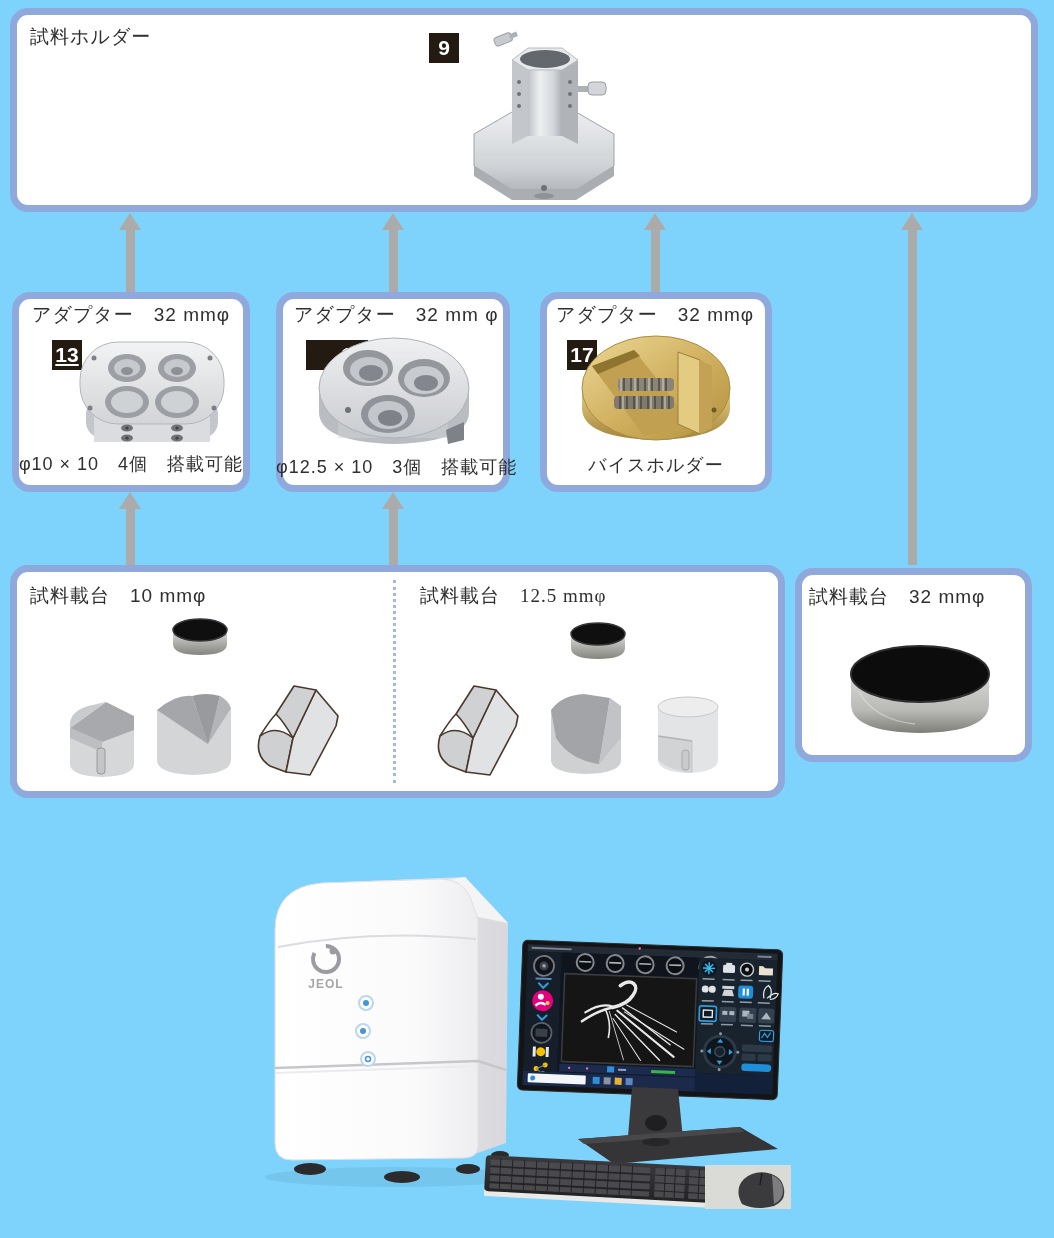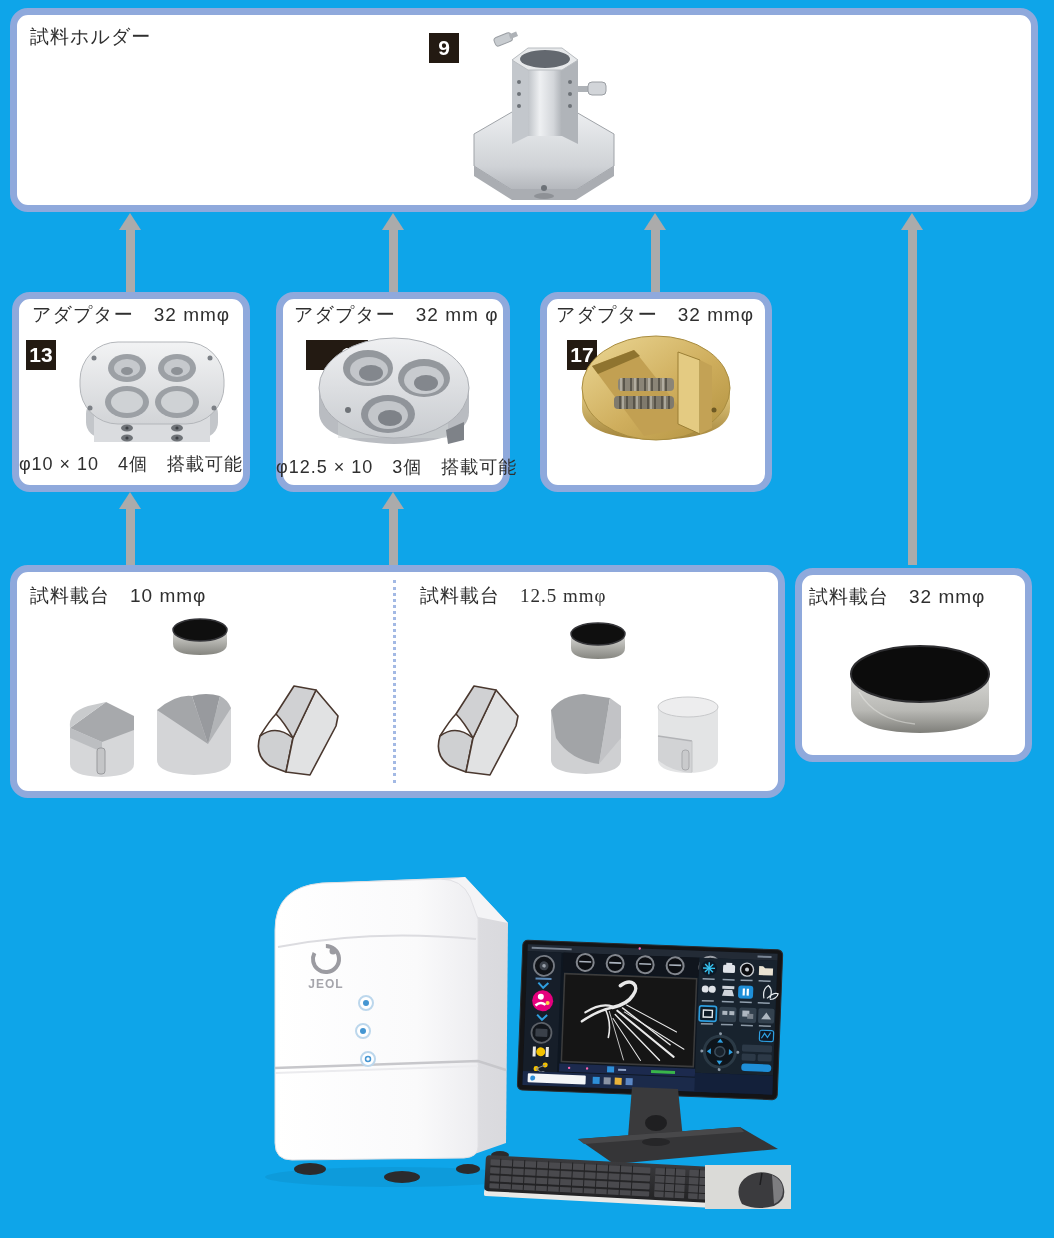--- a/index.html
+++ b/index.html
@@ -1,16 +1,16 @@
 <!DOCTYPE html>
 <html><head>
 <meta charset="utf-8">
 <style>
   html,body{margin:0;padding:0;background:#ffffff;}
-  .canvas{position:relative;width:1054px;height:1238px;background:#0ea5e9;overflow:hidden;
+  .canvas{position:relative;width:1054px;height:1238px;background:#7dd3fc;overflow:hidden;
           font-family:"Liberation Sans","DejaVu Sans",sans-serif;color:#333;}
   .box{position:absolute;border:7px solid #8fa9dc;border-radius:18px;background:#fff;box-sizing:border-box;}
   .hdr{position:absolute;font-size:19px;letter-spacing:1px;color:#2f2f2f;white-space:nowrap;}
   .cap{position:absolute;font-size:18px;letter-spacing:1px;color:#2f2f2f;text-align:center;white-space:nowrap;}
   .badge{position:absolute;width:30px;height:30px;background:#231a12;color:#fff;
          font-size:21px;font-weight:bold;display:flex;align-items:center;justify-content:center;}
   .arrow{position:absolute;display:flex;flex-direction:column;align-items:center;}
   .arrow .head{width:0;height:0;border-left:11px solid transparent;border-right:11px solid transparent;
                border-bottom:17px solid #ababab;}
   .arrow .shaft{width:9px;background:#ababab;flex:1;}
@@ -93,21 +93,21 @@
       <div class="head"></div>
       <div class="shaft"></div>
     </div>
   <div class="arrow" style="left:382px;top:492px;width:22px;height:73px;">
       <div class="head"></div>
       <div class="shaft"></div>
     </div>
 
   <div class="box" style="left:12px;top:292px;width:238px;height:200px;"></div>
   <div class="hdr" style="left:32px;top:302px;">アダプター　32 mmφ</div>
-  <div class="badge" style="left:26px;top:340px;">13</div>
+  <div class="badge" style="left:52px;top:340px;text-decoration:underline;">13</div>
   <div class="cap" style="left:12px;top:452px;width:238px;">φ10 × 10　4個　搭載可能</div>
   <svg style="left:72px;top:328px;" width="160" height="122" viewBox="0 0 160 122">
     <defs>
       <linearGradient id="a13" x1="0" y1="0" x2="0" y2="1">
         <stop offset="0" stop-color="#f2f3f4"></stop>
           <stop offset="1" stop-color="#d2d4d7"></stop>
       </linearGradient>
     </defs>
     <rect x="14" y="70" width="132" height="40" rx="16" fill="#c3c6ca"></rect>
     <rect x="22" y="78" width="116" height="36" fill="#dadcdf"></rect>
@@ -172,20 +172,21 @@
         <ellipse cx="80" cy="89" rx="20" ry="14" fill="#c3c6ca"></ellipse>
         <ellipse cx="82" cy="92" rx="12" ry="8" fill="#7e8288"></ellipse>
     </g>
     <circle cx="40" cy="84" r="3" fill="#6f7378"></circle>
     <polygon points="138,104 156,96 156,114 140,118" fill="#7e8288"></polygon>
   </svg>
 
   <div class="box" style="left:540px;top:292px;width:232px;height:200px;"></div>
   <div class="hdr" style="left:556px;top:302px;">アダプター　32 mmφ</div>
   <div class="badge" style="left:567px;top:340px;">17</div>
+  <div class="cap" style="left:540px;top:453px;width:232px;">バイスホルダー</div>
   <svg style="left:574px;top:330px;" width="164" height="128" viewBox="0 0 164 128">
     <defs>
       <linearGradient id="a17" x1="0" y1="0" x2="1" y2="1">
         <stop offset="0" stop-color="#ecd896"></stop>
           <stop offset="0.55" stop-color="#cfae5d"></stop>
           <stop offset="1" stop-color="#b1913f"></stop>
       </linearGradient>
       <linearGradient id="a17b" x1="0" y1="0" x2="0" y2="1">
         <stop offset="0" stop-color="#e6cd84"></stop>
           <stop offset="1" stop-color="#a3843a"></stop>

